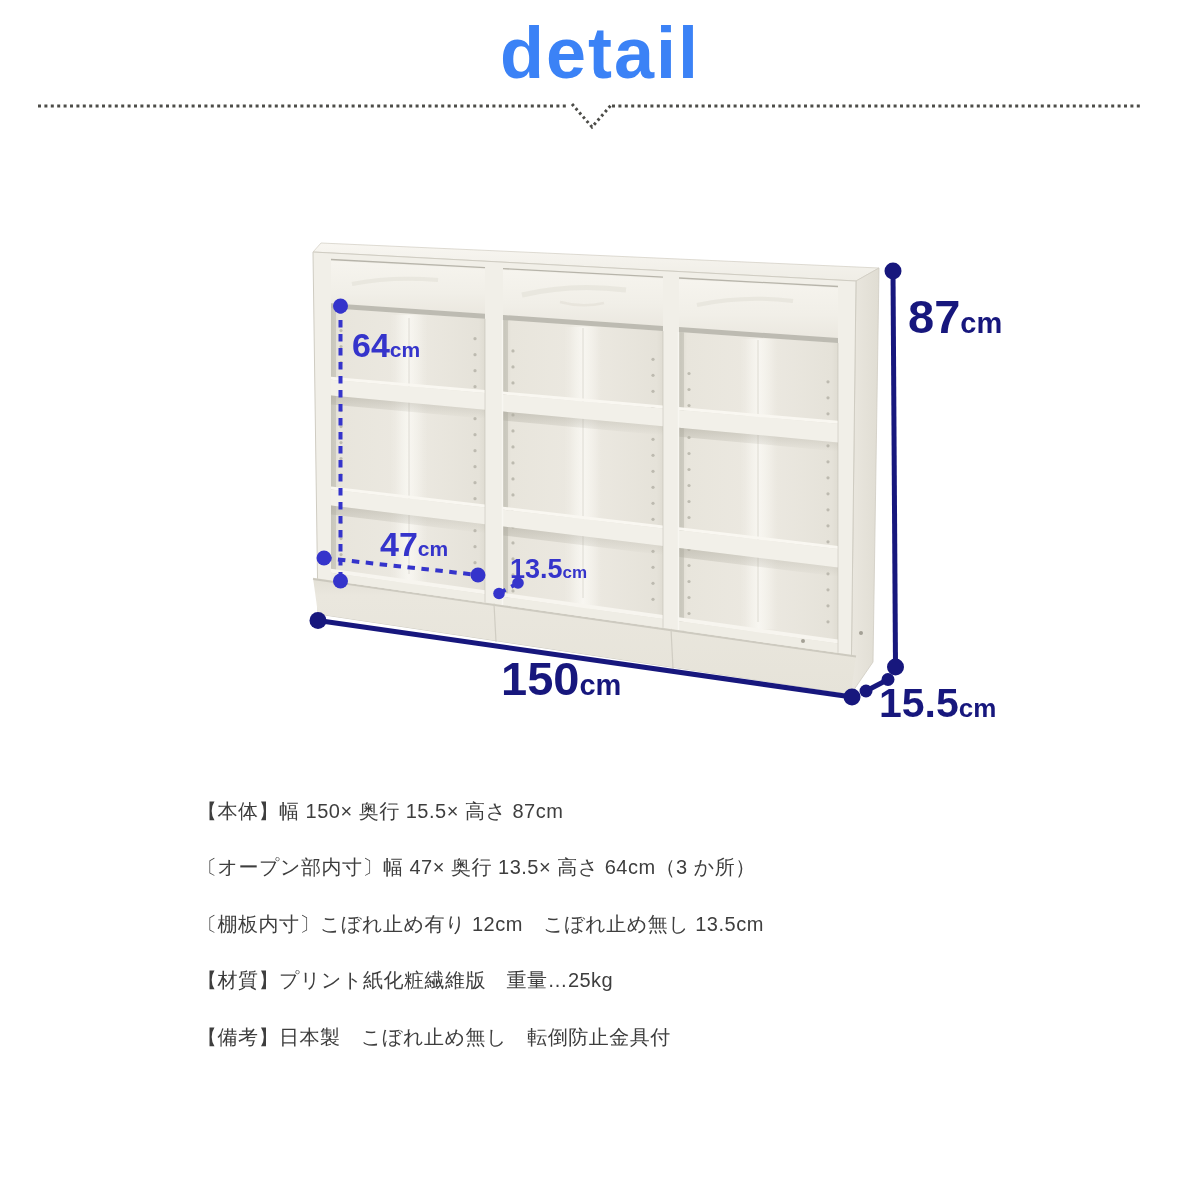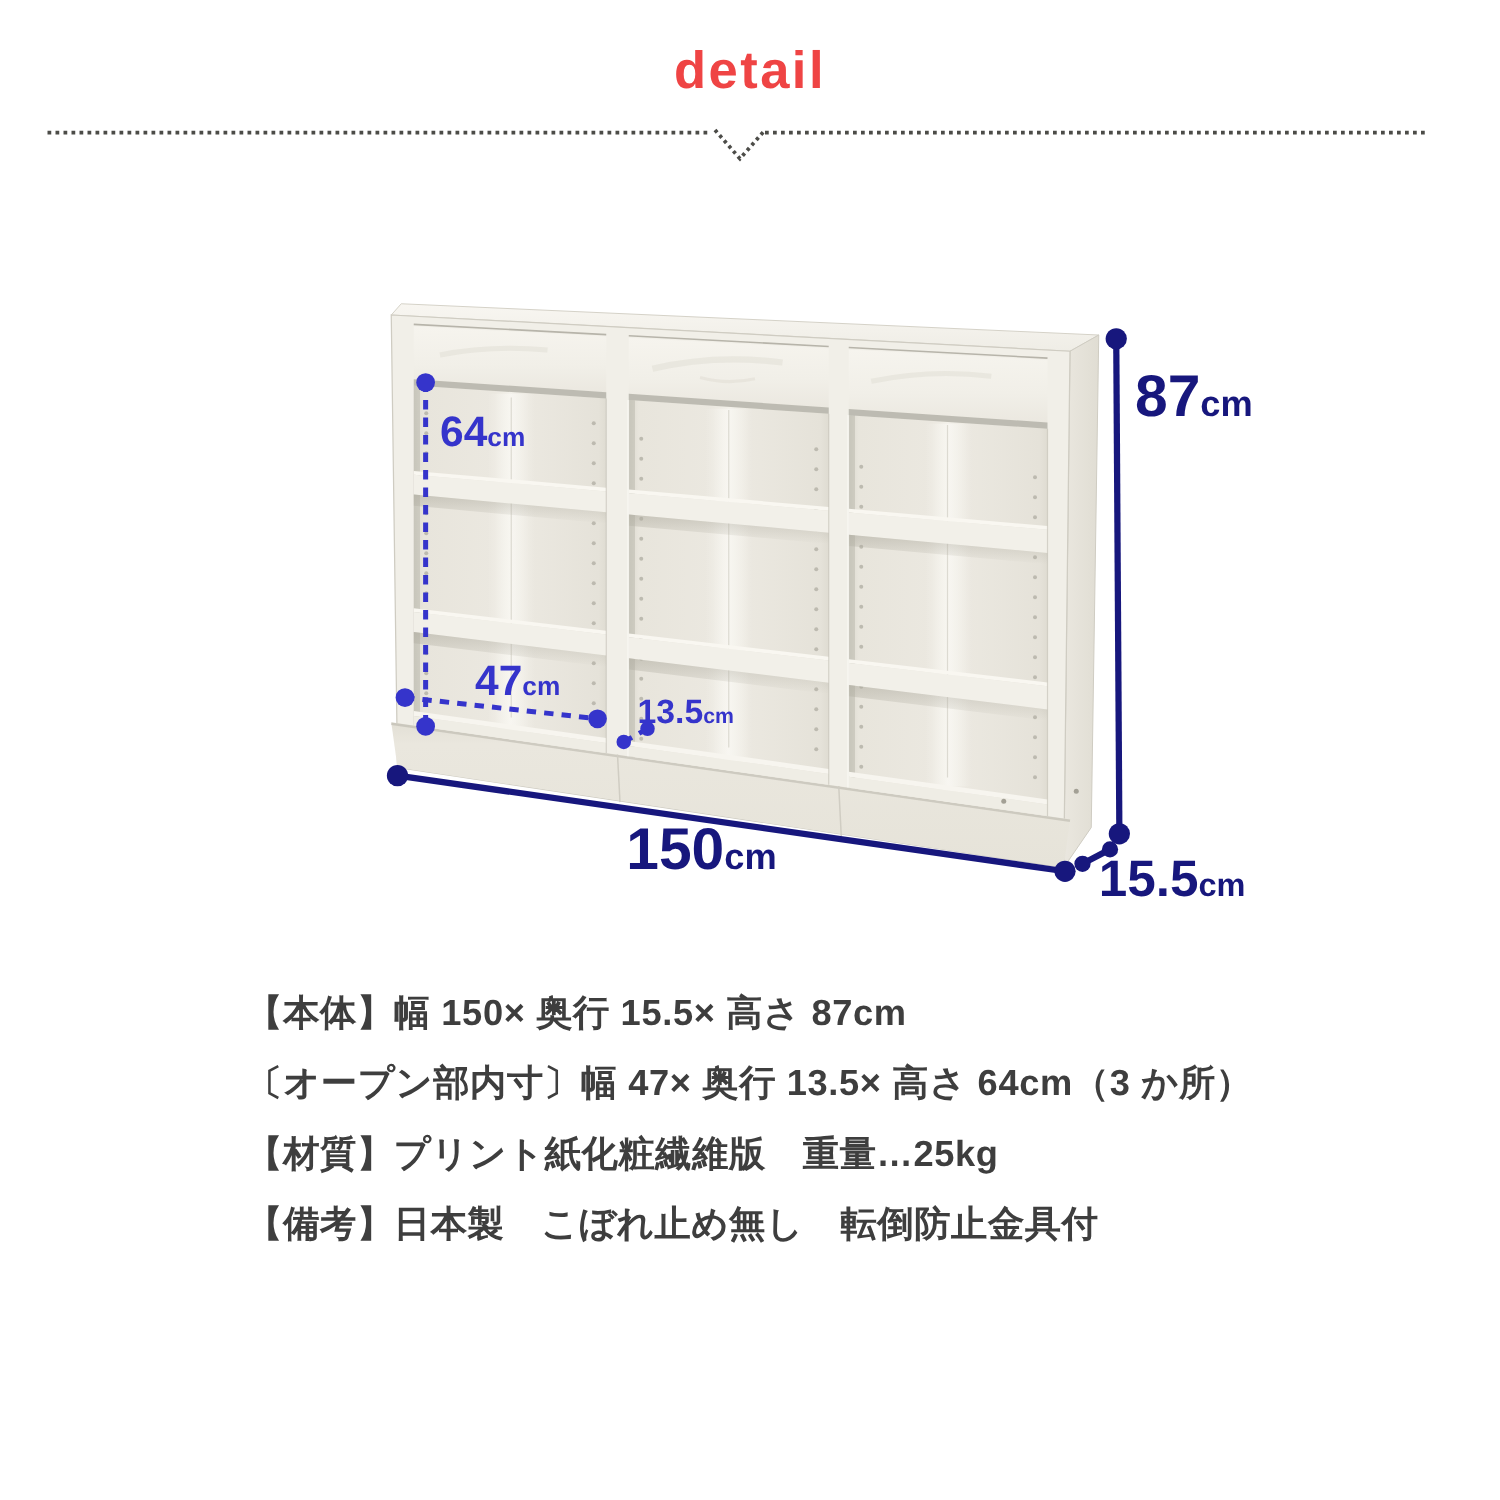--- a/index.html
+++ b/index.html
@@ -1,22 +1,22 @@
 <!DOCTYPE html>
 <html><head>
 <meta charset="utf-8">
 <style>
   html,body{margin:0;padding:0;background:#ffffff;}
   .page{position:relative;width:1200px;height:1200px;background:#fff;overflow:hidden;
         font-family:"Liberation Sans",sans-serif;}
-  .title{position:absolute;top:32px;left:0;width:100%;text-align:center;
-         font-size:42px;font-weight:700;color:#ef4444;letter-spacing:2px;}
+  .title{position:absolute;top:12px;left:0;width:100%;text-align:center;
+         font-size:72px;font-weight:700;color:#3b82f6;letter-spacing:2px;}
   .diagram-svg{position:absolute;left:0;top:0;width:1200px;height:1200px;}
-  .specs{position:absolute;left:197px;top:783px;font-size:29px;color:#3e3e3e;
-         letter-spacing:.5px;font-weight:bold;}
+  .specs{position:absolute;left:197px;top:783px;font-size:20px;color:#3e3e3e;
+         letter-spacing:.5px;}
   .specs .line{height:56.4px;line-height:56.4px;white-space:pre;}
   .dim-in{fill:#3534cb;font-weight:700;font-family:"Liberation Sans",sans-serif;}
   .dim-out{fill:#17177d;font-weight:700;font-family:"Liberation Sans",sans-serif;}
   .dash-in{stroke:#3534cb;stroke-width:4;fill:none;stroke-dasharray:7.5 6.5;}
   .solid-out{stroke:#17177d;stroke-width:5;fill:none;}
   .dot-in{fill:#3534cb;}
   .dot-out{fill:#17177d;}
   .rule{stroke:#4c4c48;stroke-width:3;stroke-dasharray:3 3.4;fill:none;}
   .chev{stroke:#4c4c48;stroke-width:3;stroke-dasharray:2.6 3;fill:none;}
 </style>
@@ -285,17 +285,18 @@
       <line class="solid-out" x1="866" y1="691" x2="888" y2="679.5"></line>
       <circle class="dot-out" cx="866" cy="691" r="6.5"></circle>
       <circle class="dot-out" cx="888" cy="679.5" r="6.5"></circle>
       <text class="dim-out" x="879" y="717" font-size="41"><tspan>15.5</tspan><tspan font-size="26">cm</tspan></text>
     </g>
   </svg>
 
   <div class="specs">
     <div class="line">【本体】幅 150× 奥行 15.5× 高さ 87cm</div>
     <div class="line">〔オープン部内寸〕幅 47× 奥行 13.5× 高さ 64cm（3 か所）</div>
+    <div class="line">〔棚板内寸〕こぼれ止め有り 12cm　こぼれ止め無し 13.5cm</div>
     <div class="line">【材質】プリント紙化粧繊維版　重量…25kg</div>
     <div class="line">【備考】日本製　こぼれ止め無し　転倒防止金具付</div>
   </div>
 
 </div>
 
 </body></html>

